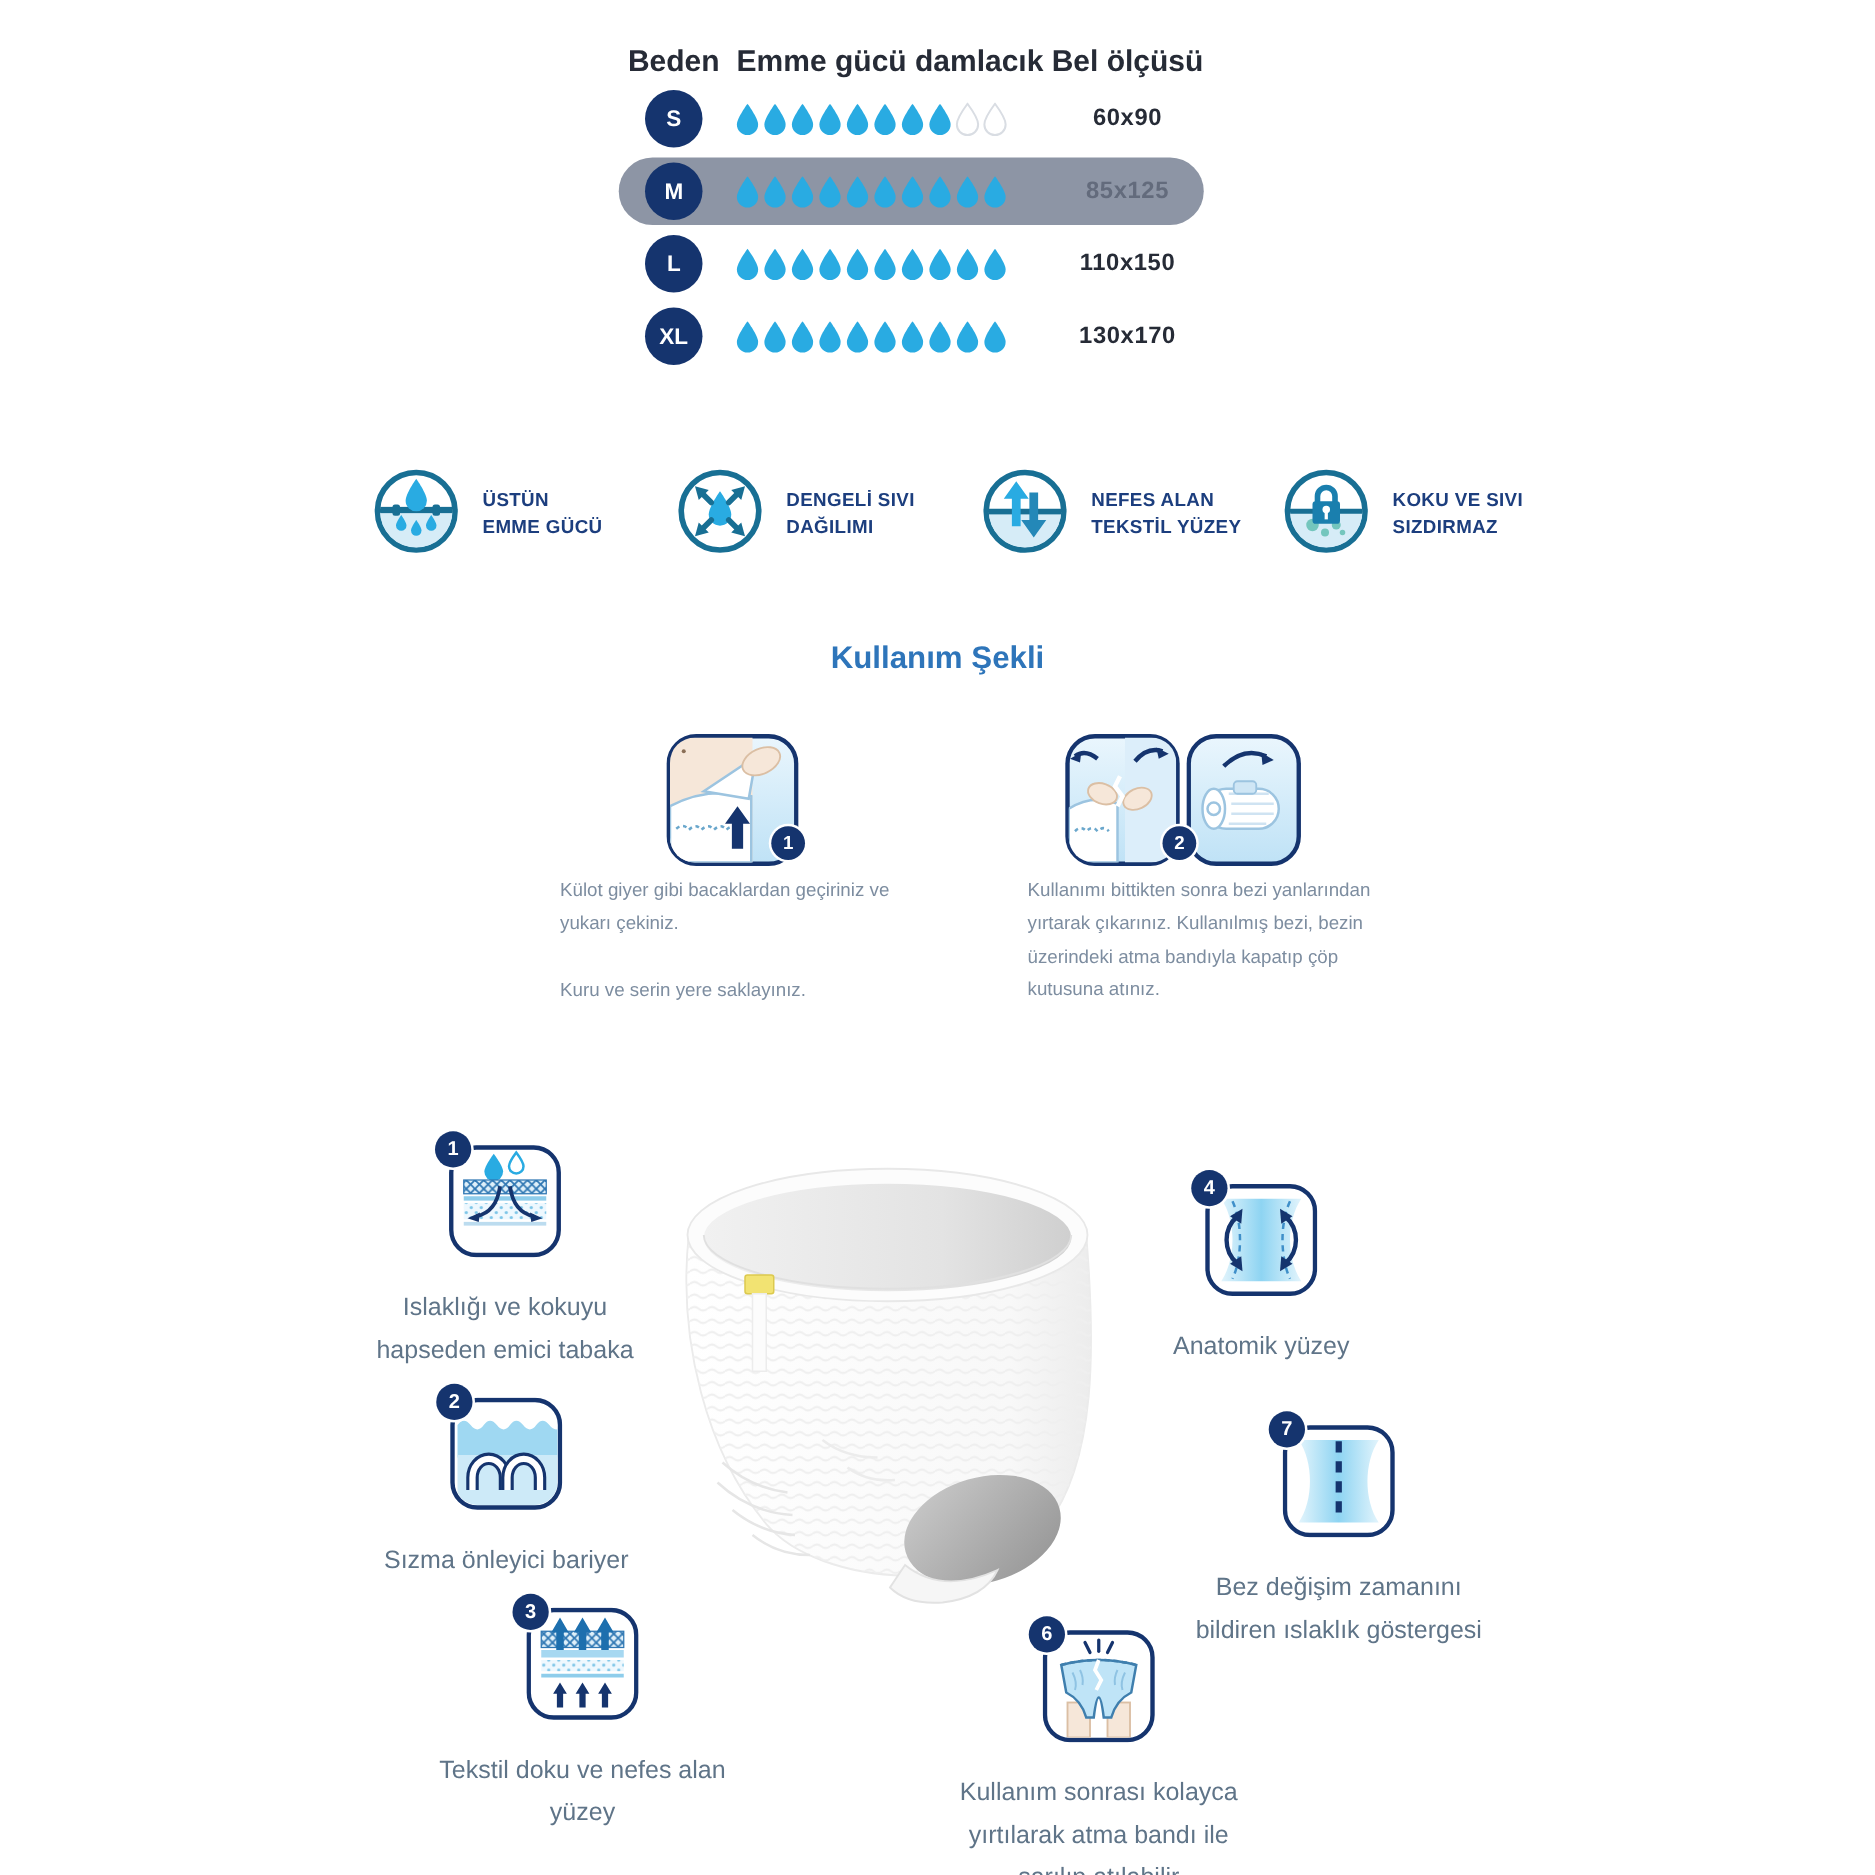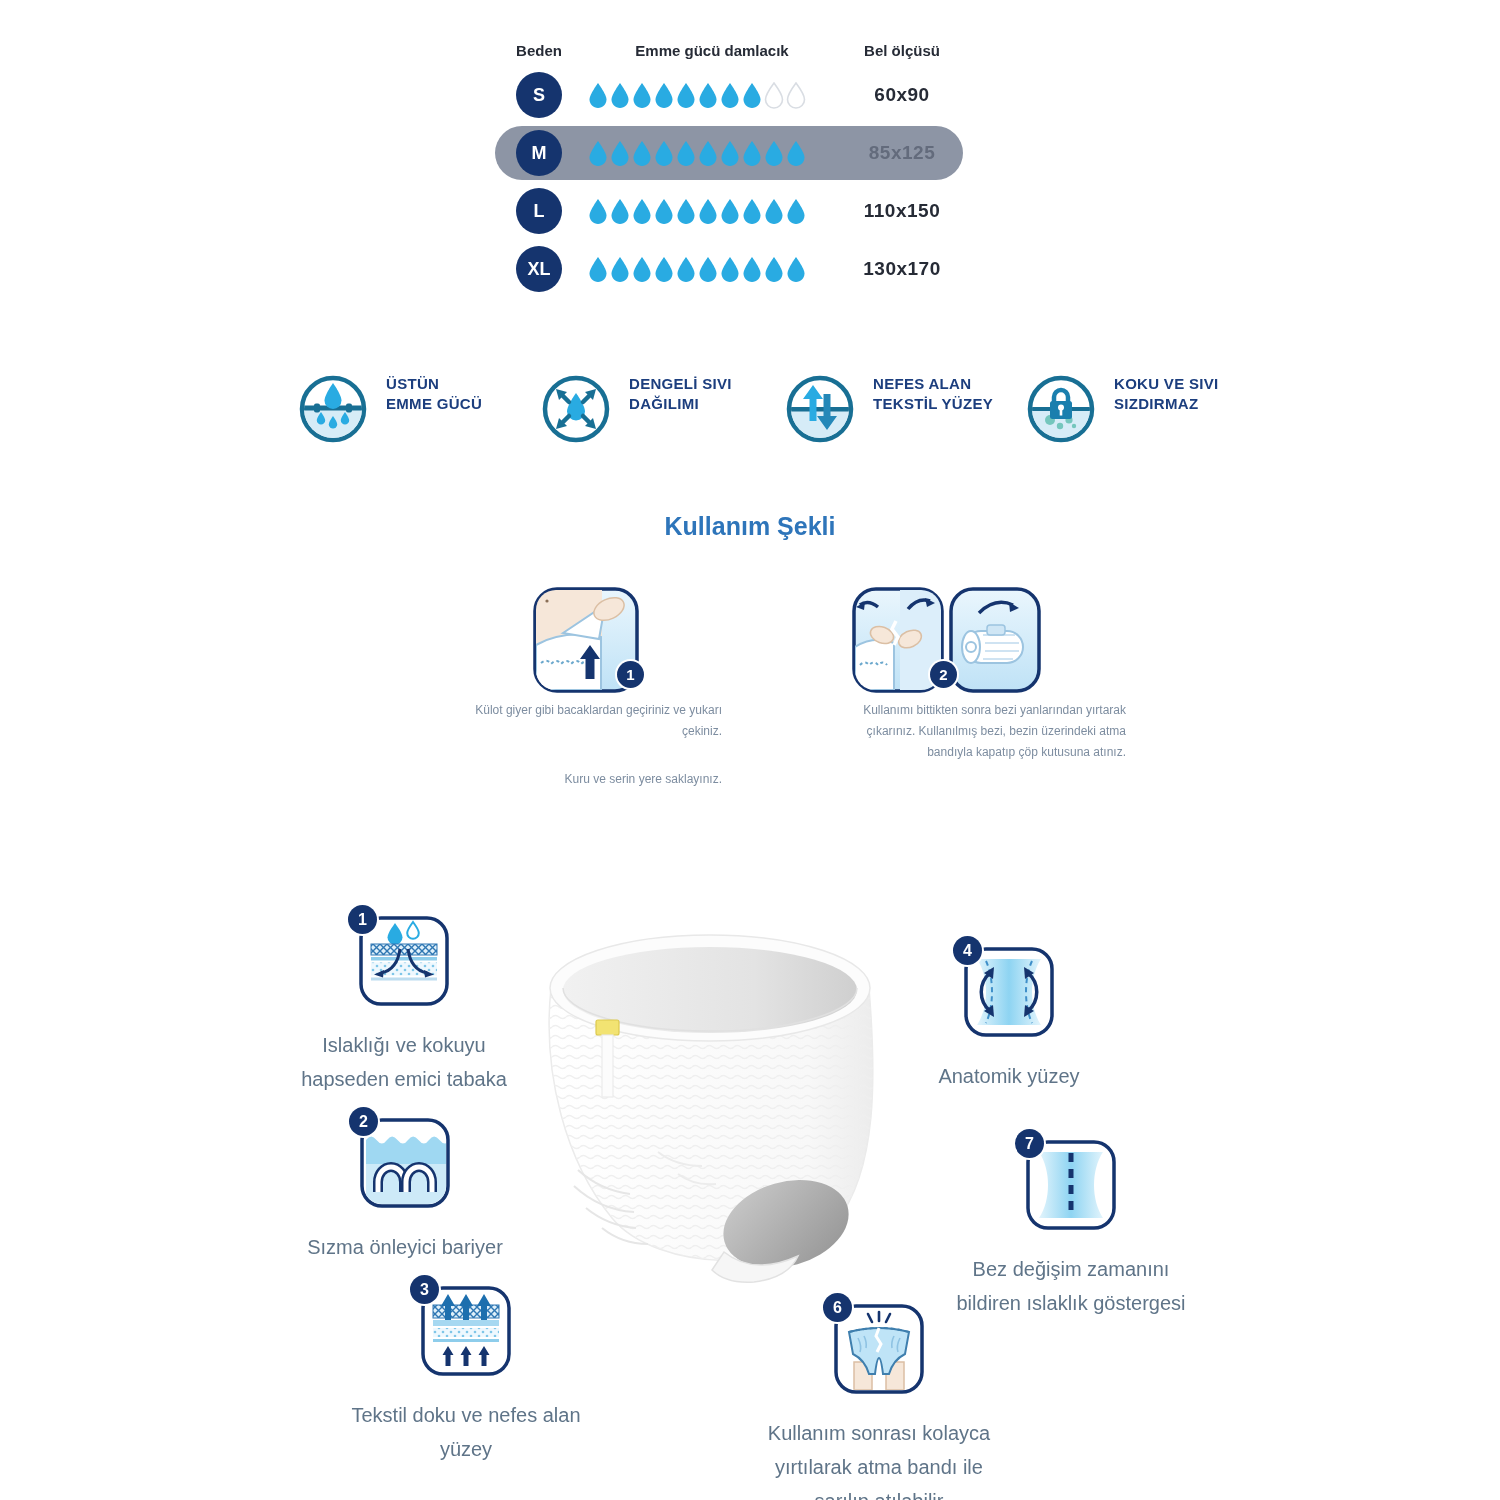--- a/index.html
+++ b/index.html
@@ -3,43 +3,43 @@
 <meta charset="utf-8">
 <style>
   * { margin:0; padding:0; box-sizing:border-box; }
   body { background:#ffffff; font-family:"Liberation Sans","DejaVu Sans",sans-serif; }
   .page { position:relative; width:1500px; height:1500px; background:#ffffff; overflow:hidden; }
 
   
   .size-table { position:absolute; left:495px; top:34px; width:468px; }
   .st-grid { display:grid; grid-template-columns:88px 258px 122px; align-items:center; }
   .st-header { height:32px; }
-  .st-header span { font-size:15px; font-weight:700; color:#262b36; text-align:center; display:block; }
+  .st-header span { font-size:24px; font-weight:700; color:#262b36; text-align:center; display:block; }
   .st-row { position:relative; height:58px; }
   .st-row .pill { position:absolute; left:0; top:2px; width:468px; height:54px; background:#8d95a5; border-radius:27px; }
   .st-cells { position:relative; height:100%; }
   .size-badge { width:46px; height:46px; border-radius:50%; background:#15346e; color:#ffffff;
                 font-size:18px; font-weight:700; display:flex; align-items:center; justify-content:center;
                 margin:0 auto; }
   .droplets { display:flex; align-items:center; justify-content:flex-start; gap:0px; padding-left:4px; }
   .waist { font-size:19px; font-weight:700; color:#262b36; text-align:center; letter-spacing:0.5px; }
   .st-row.hl .waist { color:#636b7c; }
 
   
-  .feature { position:absolute; top:374px; display:flex; align-items:flex-start; gap:18px; }
+  .feature { position:absolute; top:374px; display:flex; align-items:center; gap:18px; }
   .f-label { font-size:15px; font-weight:700; color:#1c3e7e; line-height:1.35; white-space:pre-line; letter-spacing:0.3px; }
 
   
   .usage-heading { position:absolute; top:512px; left:0; width:1500px; text-align:center;
                    font-size:25px; font-weight:700; color:#2e75ba; }
   .step-img-wrap { position:absolute; display:flex; gap:5px; }
   .step-badge { position:absolute; width:27px; height:27px; border-radius:50%; background:#15346e; color:#fff;
                 font-size:15px; font-weight:700; display:flex; align-items:center; justify-content:center;
                 box-shadow:0 0 0 2px #ffffff; }
-  .body-text { position:absolute; font-size:12px; color:#7d8da0; line-height:1.75; text-align:right; font-weight:400; }
+  .body-text { position:absolute; font-size:15px; color:#7d8da0; line-height:1.75; text-align:left; font-weight:400; }
   .body-text p { margin-bottom:27px; }
 
   
   .callout { position:absolute; text-align:center; }
   .co-iconwrap { position:relative; display:inline-block; }
   .co-badge { position:absolute; left:-11px; top:-11px; width:29px; height:29px; border-radius:50%;
               background:#15346e; color:#fff; font-size:16px; font-weight:700;
               display:flex; align-items:center; justify-content:center; box-shadow:0 0 0 2px #ffffff; }
   .co-label { margin-top:18px; font-size:20px; color:#5f7488; line-height:1.7; text-align:center;
               white-space:pre-line; font-weight:400; }

